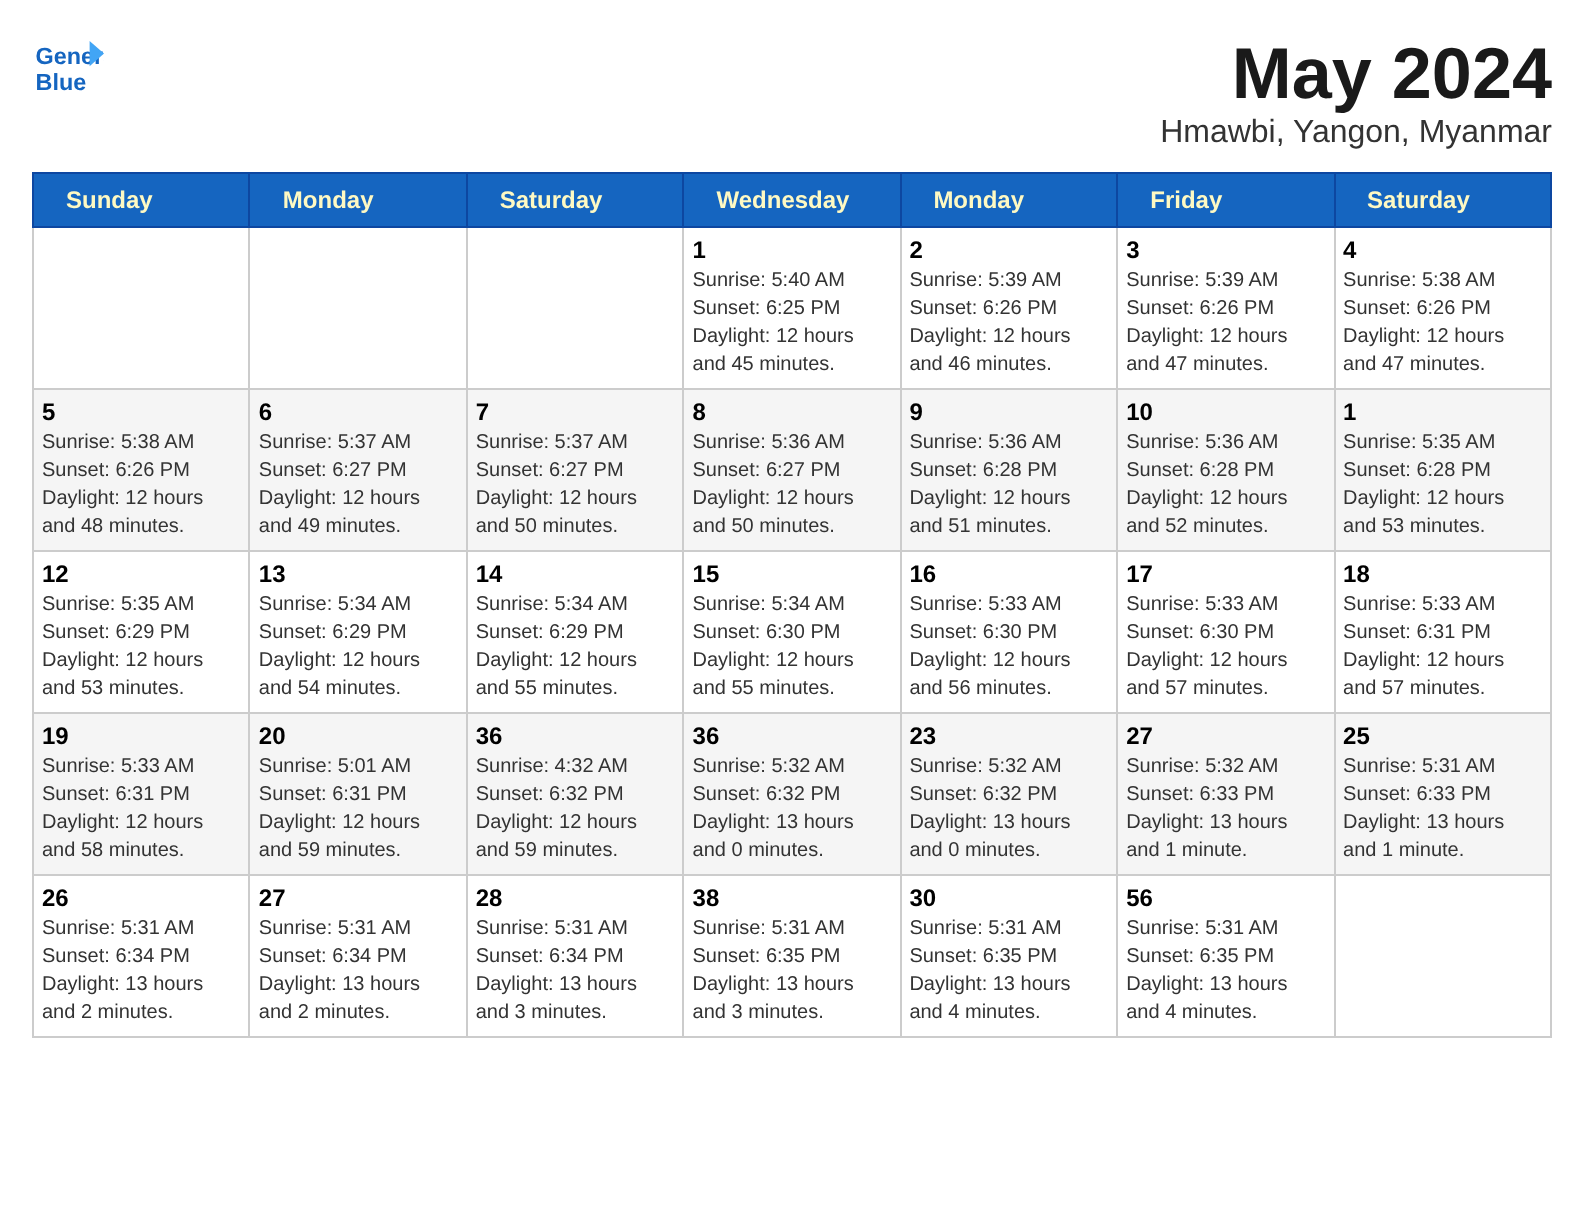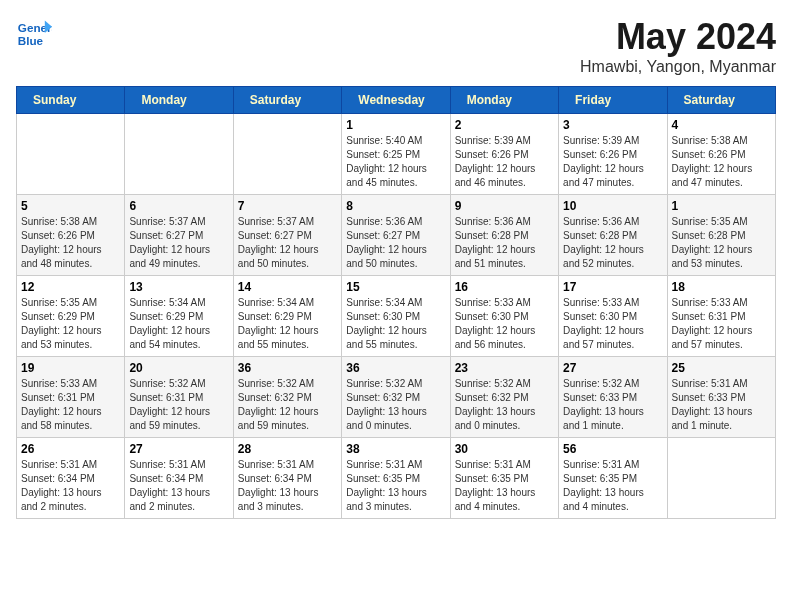--- a/index.html
+++ b/index.html
@@ -225,27 +225,27 @@
       </tr>
       <tr>
         <td>
           <span class="day-number">19</span>
           <div class="day-info">Sunrise: 5:33 AM
 Sunset: 6:31 PM
 Daylight: 12 hours and 58 minutes.</div>
         </td>
         <td>
           <span class="day-number">20</span>
-          <div class="day-info">Sunrise: 5:32 AM
+          <div class="day-info">Sunrise: 5:01 AM
 Sunset: 6:31 PM
 Daylight: 12 hours and 59 minutes.</div>
         </td>
         <td>
           <span class="day-number">36</span>
-          <div class="day-info">Sunrise: 5:32 AM
+          <div class="day-info">Sunrise: 4:32 AM
 Sunset: 6:32 PM
 Daylight: 12 hours and 59 minutes.</div>
         </td>
         <td>
           <span class="day-number">36</span>
           <div class="day-info">Sunrise: 5:32 AM
 Sunset: 6:32 PM
 Daylight: 13 hours and 0 minutes.</div>
         </td>
         <td>

